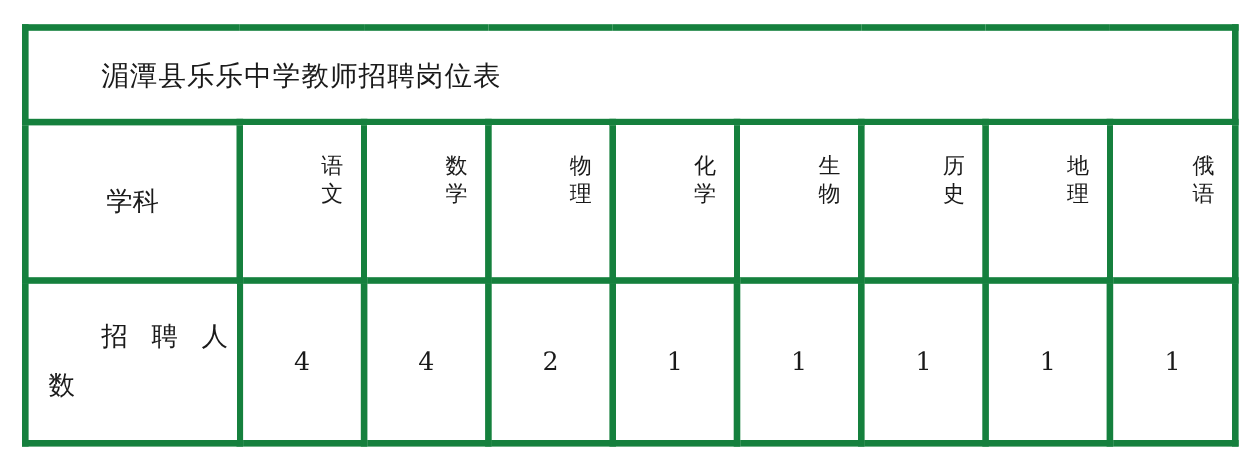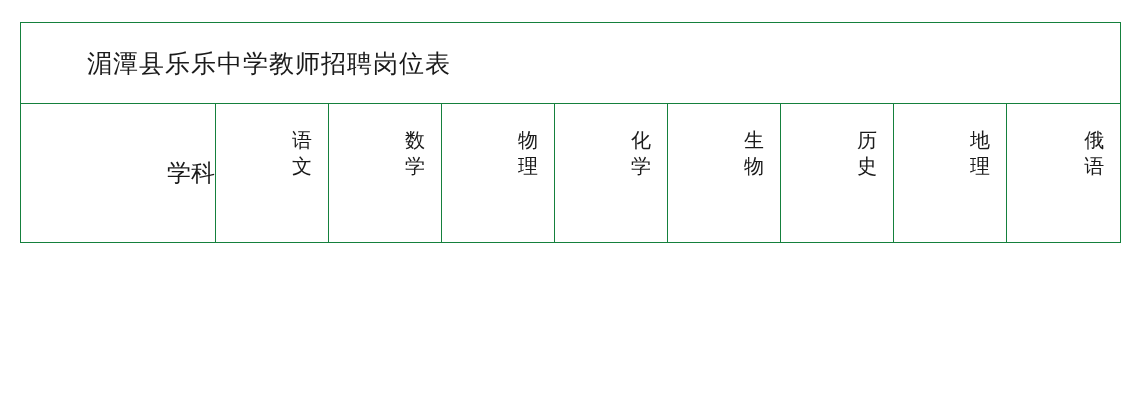--- a/index.html
+++ b/index.html
@@ -26,40 +26,40 @@
     top: 22px;
     width: 1100px;
   }
   table.job-table {
     border-collapse: collapse;
     table-layout: fixed;
     width: 1100px;
     background: #fff;
   }
   table.job-table td {
-    border: 1px solid #15803d;
+    border: 6px solid #15803d;
     vertical-align: middle;
     padding: 0;
     background: #fff;
   }
   
   .title-cell {
     height: 80px;
     padding-left: 66px !important;
     font-size: 25px;
     letter-spacing: 1px;
     text-align: left;
     font-family: "DejaVu Serif", "Liberation Serif", serif;
   }
   
   .hdr-row td {
     height: 138px;
   }
   .hdr-label {
-    text-align: right;
+    text-align: center;
     font-size: 24px;
   }
   .subject-cell {
     position: relative;
   }
   .subject-vert {
     position: absolute;
     right: 14px;
     top: 24px;
     font-size: 20px;
@@ -136,16 +136,30 @@
           <td class="subject-cell">
             <div class="subject-vert">历史</div>
           </td>
           <td class="subject-cell">
             <div class="subject-vert">地理</div>
           </td>
           <td class="subject-cell">
             <div class="subject-vert">俄语</div>
           </td>
         </tr>
+        <tr class="data-row">
+          <td class="count-label">
+            <span class="lbl-top">招 聘 人</span>
+            <span class="lbl-bot">数</span>
+          </td>
+          <td class="num">4</td>
+          <td class="num">4</td>
+          <td class="num">2</td>
+          <td class="num">1</td>
+          <td class="num">1</td>
+          <td class="num">1</td>
+          <td class="num">1</td>
+          <td class="num">1</td>
+        </tr>
       </tbody>
     </table>
   </div>
 </div>
 
 </body></html>

